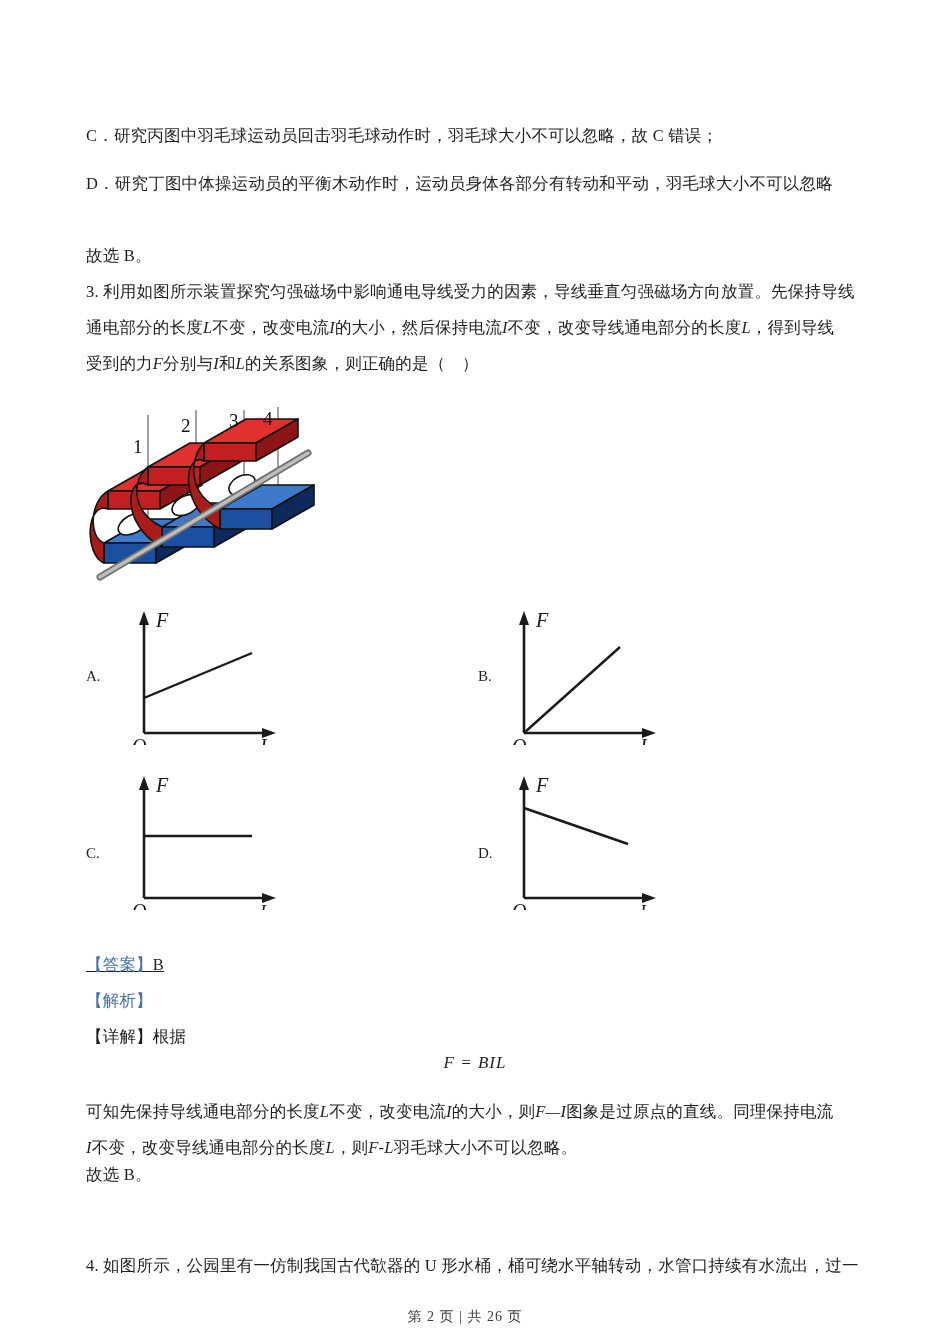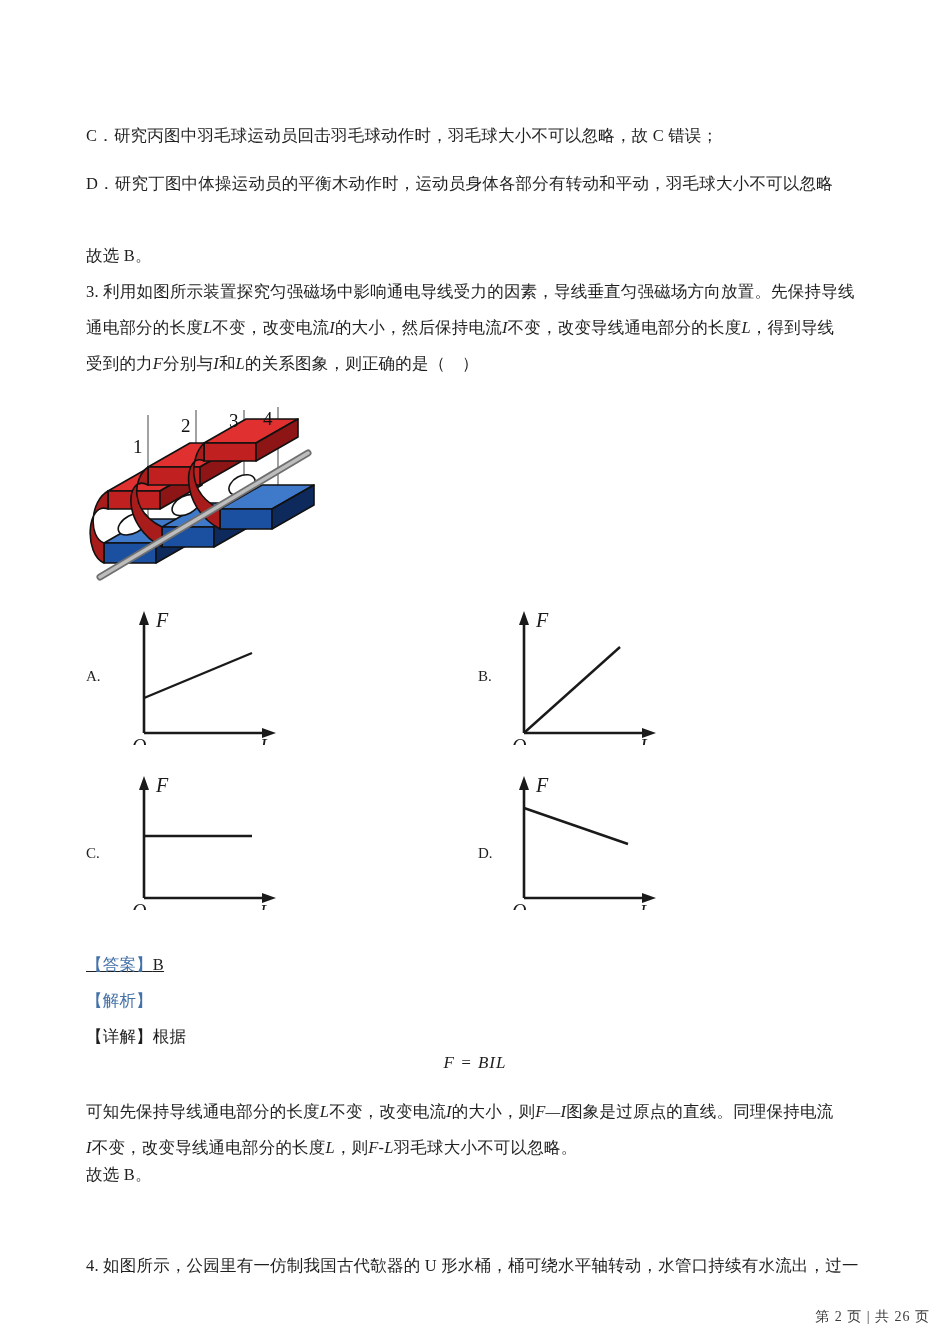--- a/index.html
+++ b/index.html
@@ -46,21 +46,21 @@
     font-style: italic;
     font-size: 17px;
     font-family: "Liberation Serif", serif;
     letter-spacing: 1px;
     color: #1f1f1f;
   }
   .footer {
     position: absolute;
     bottom: 18px;
     width: 930px;
-    text-align: right;
+    text-align: center;
     font-size: 14px;
     color: #3a3a3a;
     letter-spacing: 1px;
   }
   .graph-label {
     position: absolute;
     font-size: 15px;
     font-family: "Liberation Serif", serif;
     color: #1f1f1f;
   }

